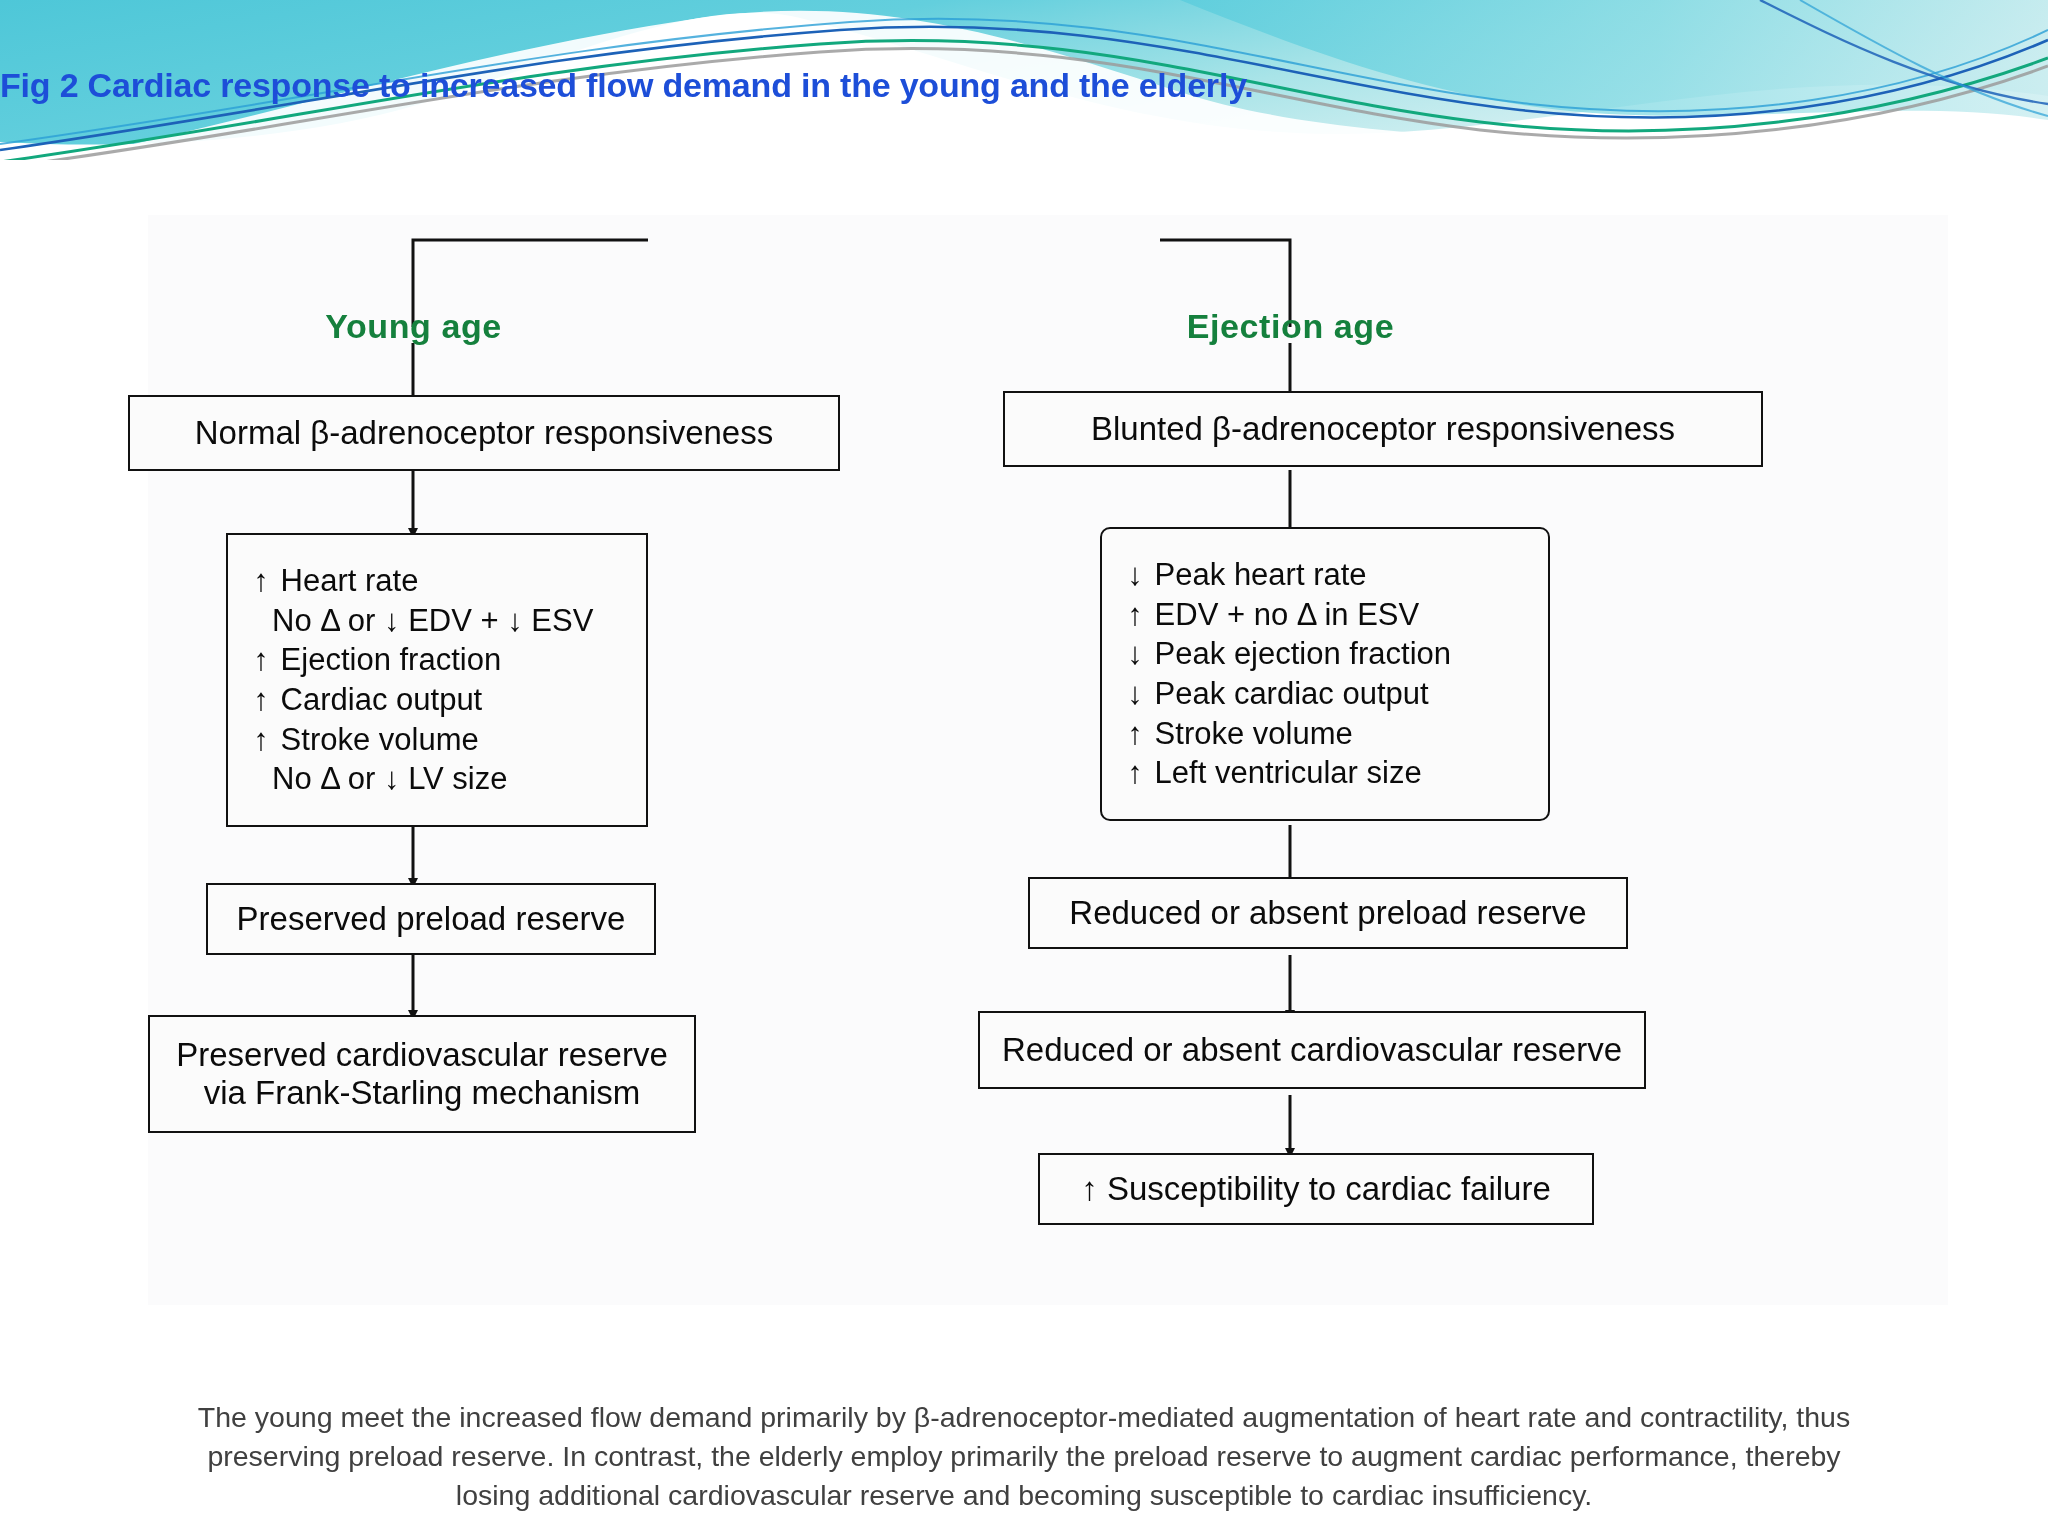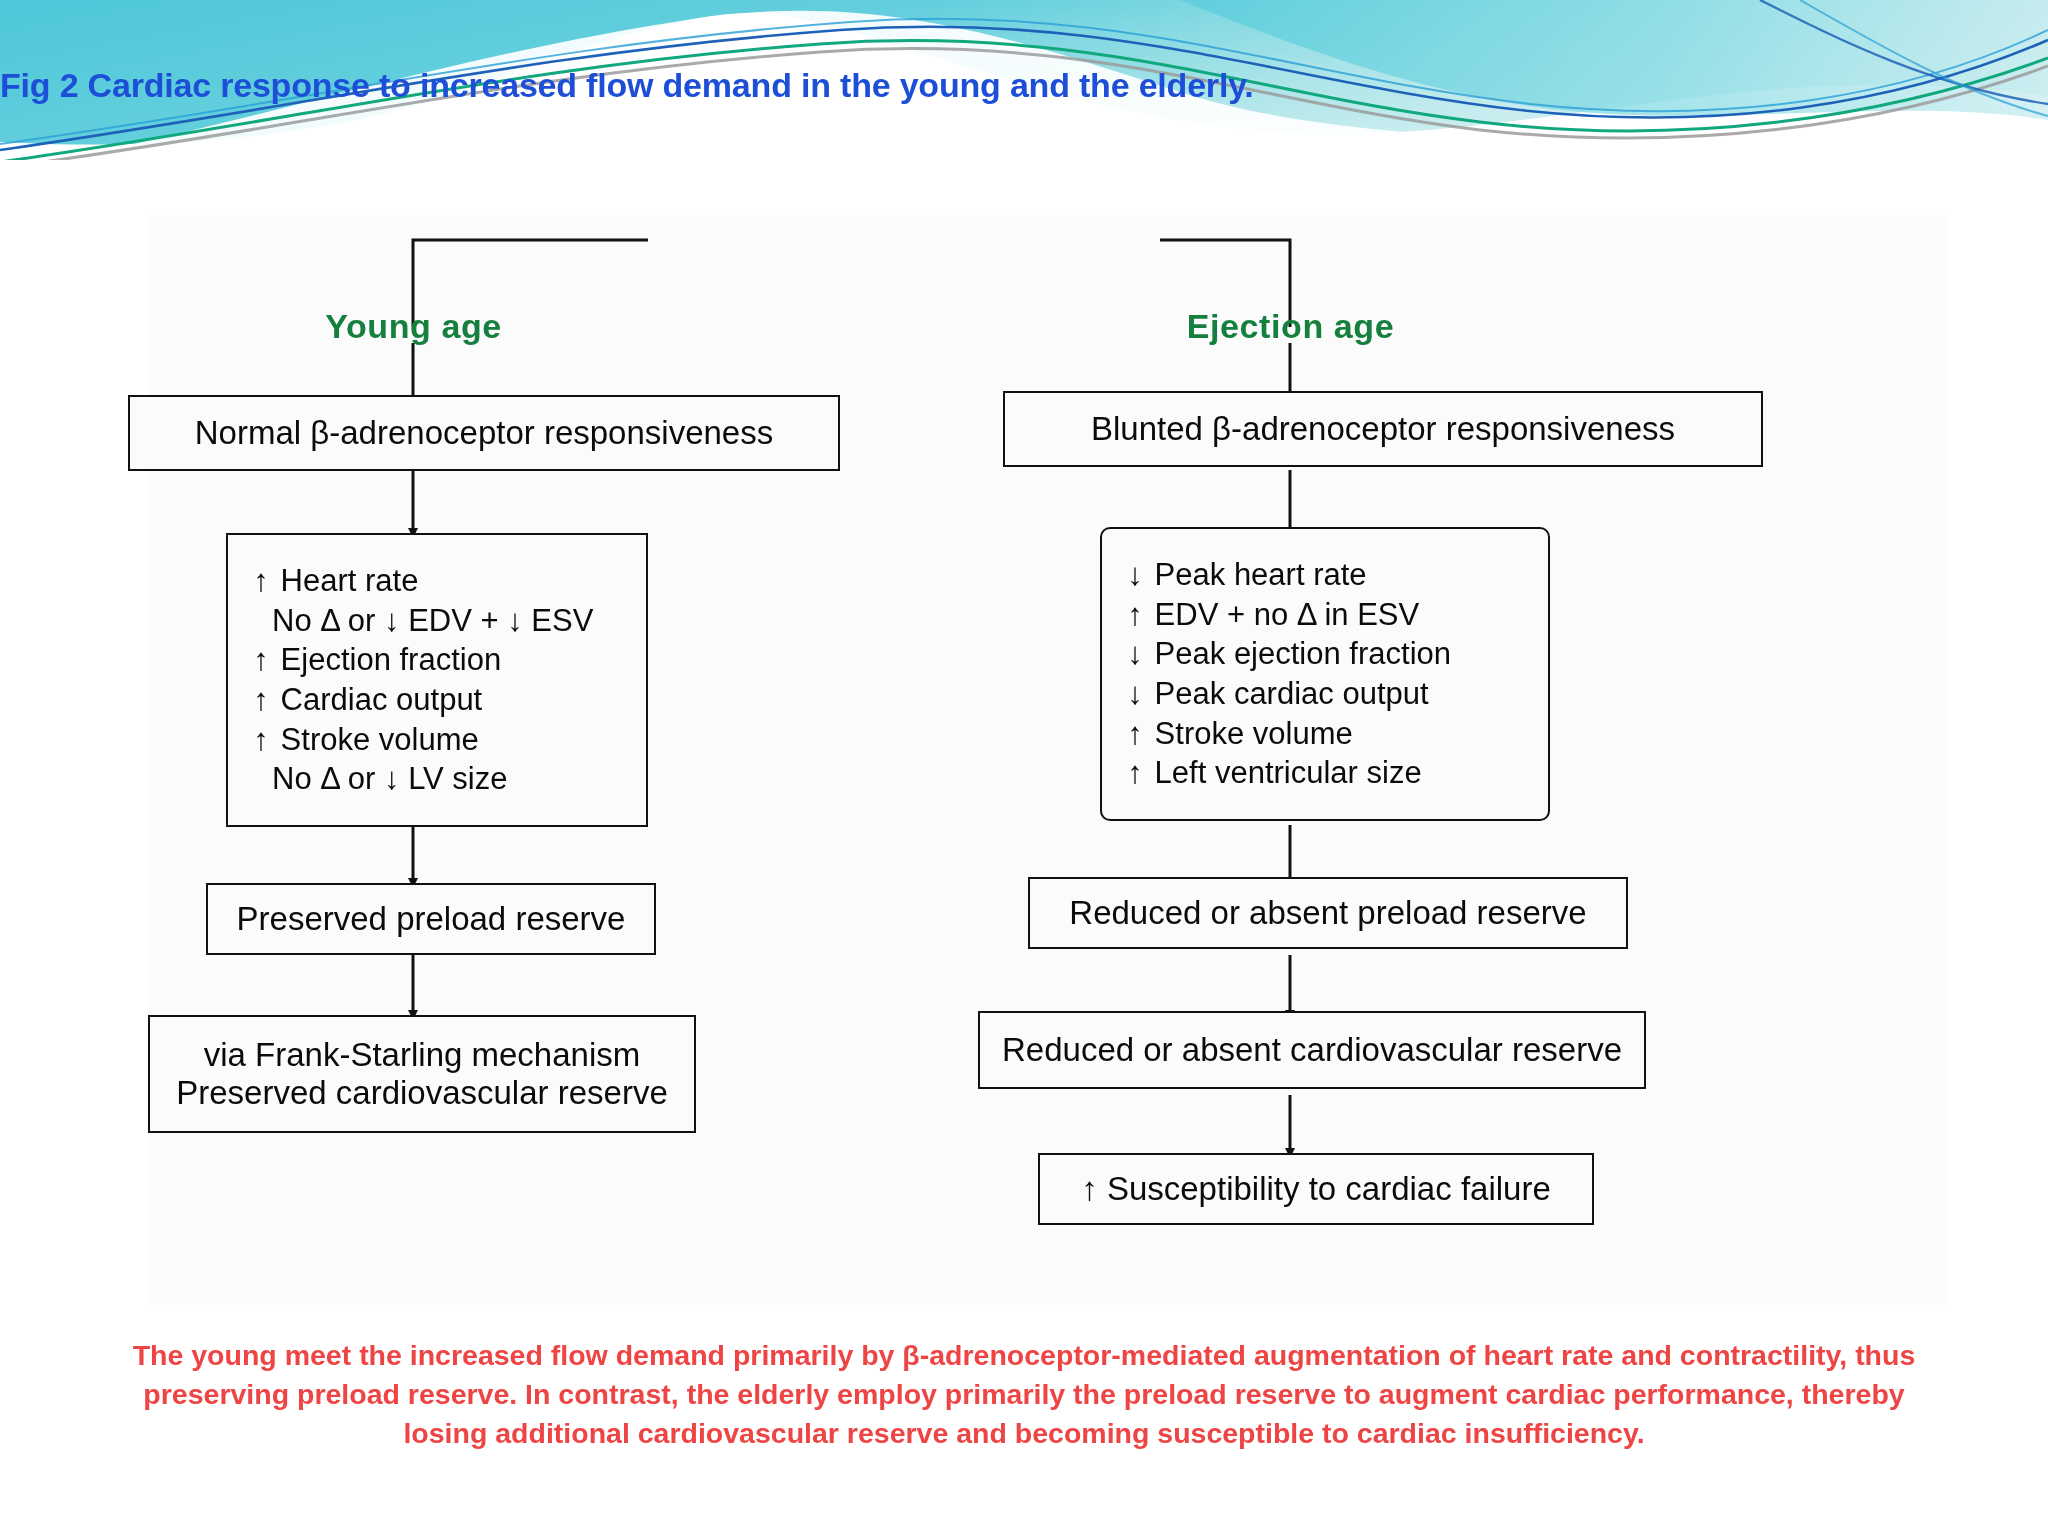--- a/index.html
+++ b/index.html
@@ -59,25 +59,24 @@
     justify-content:center;
     padding:14px 16px 14px 22px;
   }
   .listbox .li{
     font-size:31px;line-height:1.28;white-space:nowrap;
   }
   .arw{display:inline-block;width:22px;text-align:center;}
 
   
   #caption{
-    position:absolute;left:14px;top:1336px;width:2020px;
+    position:absolute;left:14px;top:1398px;width:2020px;
     font-size:28.5px;line-height:1.36;
-    color:#ef4444;
+    color:#404040;
     text-align:center;
-    font-weight:bold;
   }
   #caption .ln{display:block;white-space:nowrap;}
   #caption .ln.l1{text-align:center;}
 </style>
 </head>
 <body>
 
 <div id="header-band">
   <svg width="2048" height="170" viewBox="0 0 2048 170" xmlns="http://www.w3.org/2000/svg">
     <defs>
@@ -171,22 +170,22 @@
     </div>
 
   <div class="fbox center" style="left:58px;top:668px;width:450px;height:72px;font-size:33px;">
     <span class="txt">Preserved preload reserve</span>
   </div>
   <div class="fbox center" style="left:880px;top:662px;width:600px;height:72px;font-size:33px;">
     <span class="txt">Reduced or absent preload reserve</span>
   </div>
 
   <div class="fbox center" style="left:0px;top:800px;width:548px;height:118px;font-size:33px;flex-direction:column;justify-content:center;">
+    <span class="txt">Preserved cardiovascular reserve</span>
     <span class="txt">via Frank-Starling mechanism</span>
-    <span class="txt">Preserved cardiovascular reserve</span>
   </div>
   <div class="fbox center" style="left:830px;top:796px;width:668px;height:78px;font-size:33px;">
     <span class="txt">Reduced or absent cardiovascular reserve</span>
   </div>
 
   <div class="fbox center" style="left:890px;top:938px;width:556px;height:72px;font-size:33px;">
     <span class="txt">↑ Susceptibility to cardiac failure</span>
   </div>
 
 </div>

